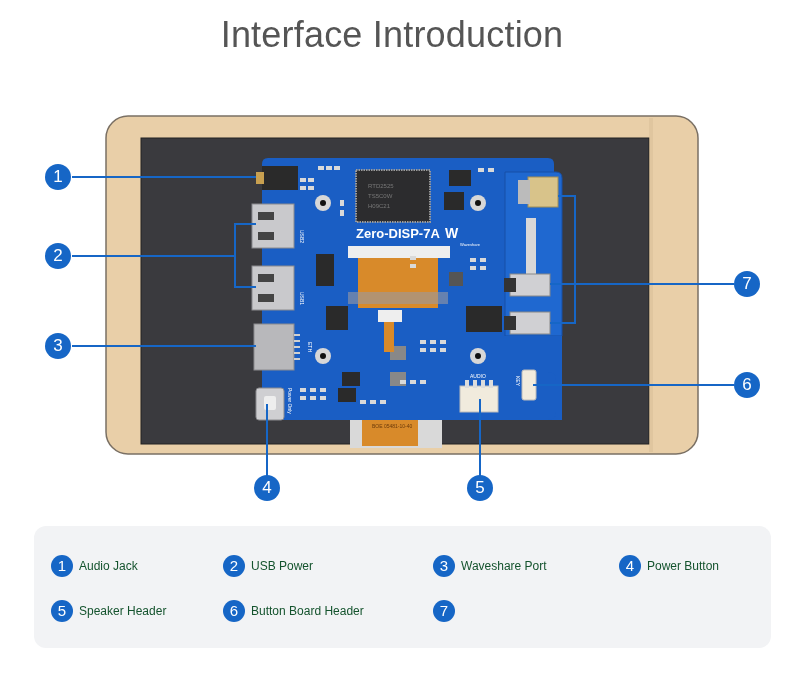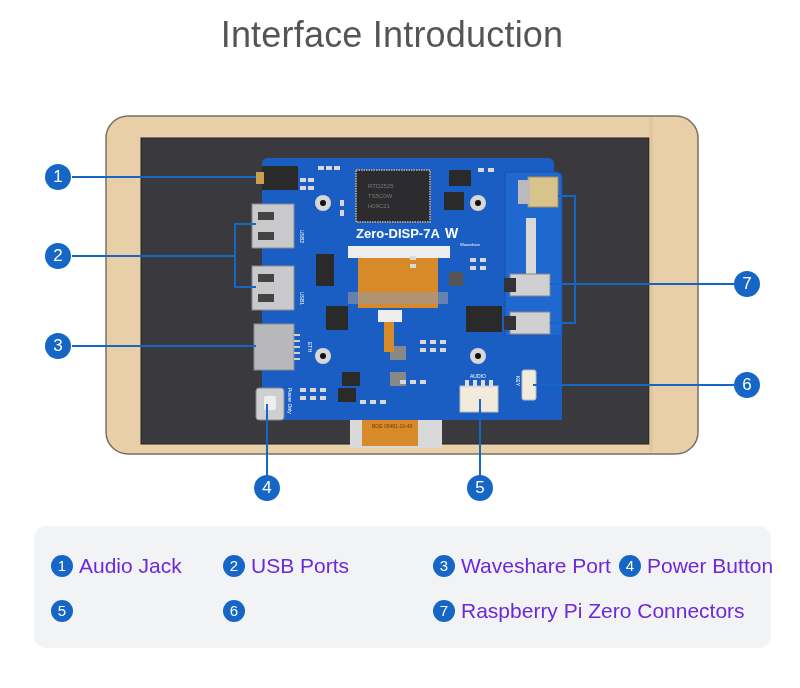--- a/index.html
+++ b/index.html
@@ -22,21 +22,21 @@
 
   .legend {
     position: absolute; left: 34px; top: 526px; width: 737px; height: 122px;
     background: #f2f3f5; border-radius: 12px;
   }
   .legend-item { position: absolute; display: flex; align-items: center; height: 24px; }
   .legend-item .lb {
     width: 22px; height: 22px; border-radius: 50%; background: #1666c6; color: #fff;
     font-size: 15px; line-height: 22px; text-align: center; margin-right: 6px; flex: none;
   }
-  .legend-item .lt { font-size: 21px; color: #6d28d9; white-space: nowrap; }
+  .legend-item .lt { font-size: 12px; color: #14532d; white-space: nowrap; }
 </style>
 </head>
 <body>
 
 <div class="title">Interface Introduction</div>
 
 <svg class="stage" width="800" height="520" viewBox="0 0 800 520" xmlns="http://www.w3.org/2000/svg">
 
   <g>
     <rect x="106" y="116" width="592" height="338" rx="22" ry="22" fill="#e9cfa8" stroke="#7a7064" stroke-width="1.5"></rect>
@@ -211,33 +211,34 @@
 <div class="badge" style="left:734px; top:372px;">6</div>
 <div class="badge" style="left:734px; top:271px;">7</div>
 
 <div class="legend">
   <div class="legend-item" style="left:17px; top:28px;">
     <span class="lb">1</span>
     <span class="lt">Audio Jack</span>
   </div>
   <div class="legend-item" style="left:189px; top:28px;">
     <span class="lb">2</span>
-    <span class="lt">USB Ports</span>
+    <span class="lt">USB Power</span>
   </div>
   <div class="legend-item" style="left:399px; top:28px;">
     <span class="lb">3</span>
     <span class="lt">Waveshare Port</span>
   </div>
   <div class="legend-item" style="left:585px; top:28px;">
     <span class="lb">4</span>
     <span class="lt">Power Button</span>
   </div>
   <div class="legend-item" style="left:17px; top:73px;">
     <span class="lb">5</span>
+    <span class="lt">Speaker Header</span>
   </div>
   <div class="legend-item" style="left:189px; top:73px;">
     <span class="lb">6</span>
+    <span class="lt">Button Board Header</span>
   </div>
   <div class="legend-item" style="left:399px; top:73px;">
     <span class="lb">7</span>
-    <span class="lt">Raspberry Pi Zero Connectors</span>
   </div>
 </div>
 
 </body></html>

